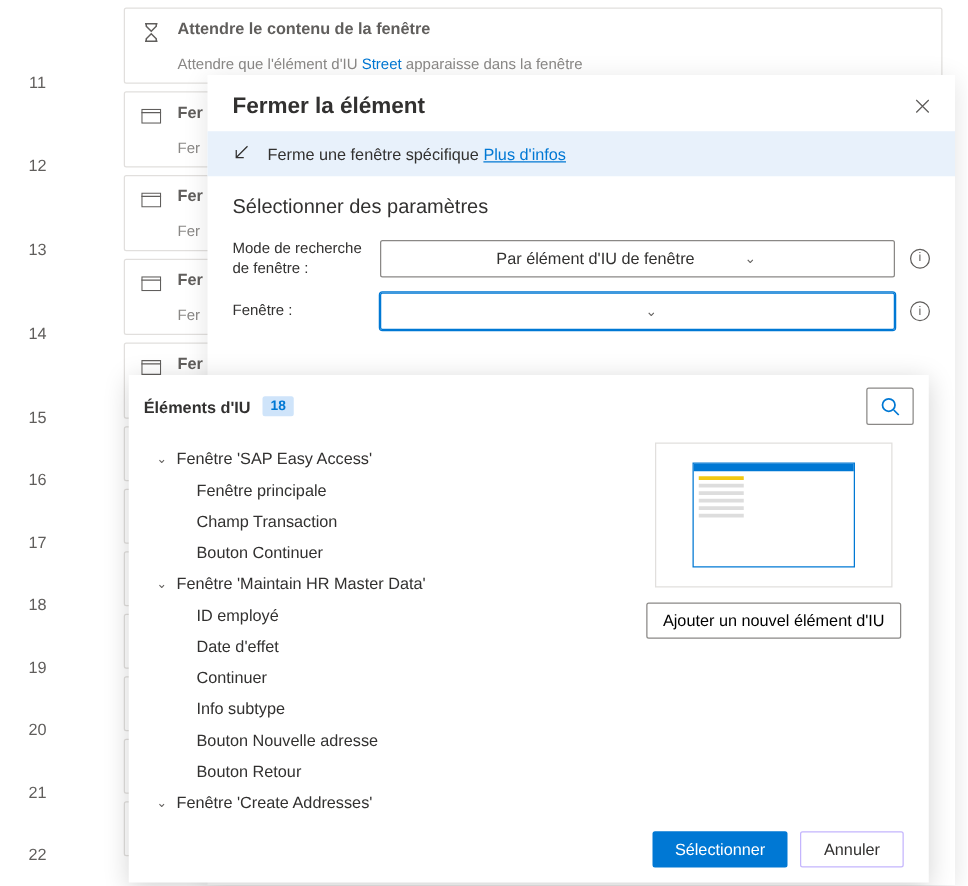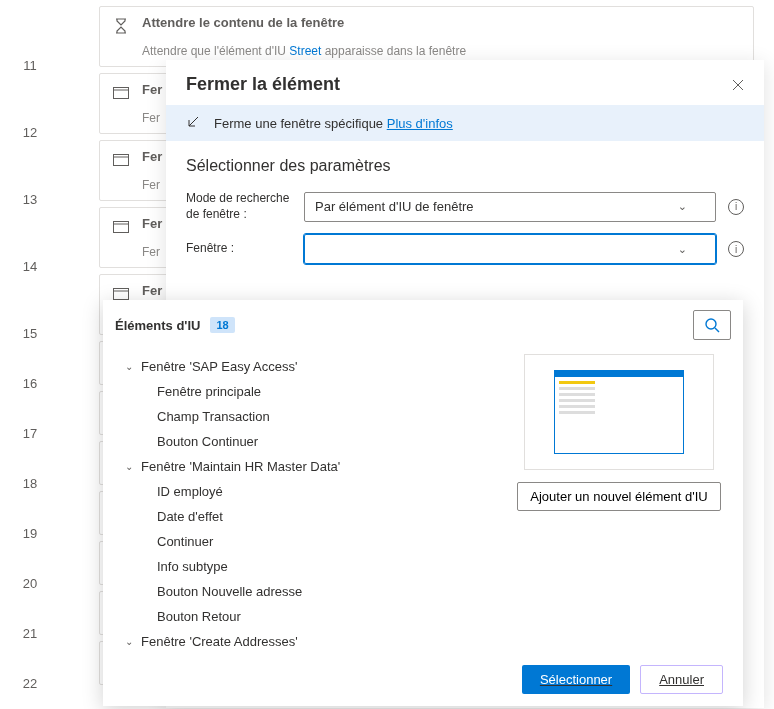--- a/index.html
+++ b/index.html
@@ -21,21 +21,21 @@
 .dialog-header { display:flex; align-items:center; justify-content:space-between; padding: 14px 20px 10px; }
 .dialog-title { font-size: 18px; font-weight: 600; }
 .close-btn { cursor:pointer; color:#605e5c; font-size:14px; }
 .info-bar { background: #e8f1fb; padding: 10px 20px; display:flex; align-items:center; gap:12px; font-size:13px; }
 .info-bar .arrow { width:16px; height:16px; }
 .info-bar a { color:#0078d4; text-decoration:underline; cursor:pointer;margin-top:25px; }
 .section-title { padding: 16px 20px 10px; font-size: 16px; }
 .param-row { display:flex; align-items:center; padding: 6px 20px; gap:12px; }
 .param-label { width: 106px; font-size: 12px; color: #323130; line-height:1.3; }
 .param-input { flex:1; position:relative; }
-.dropdown { width:100%; height:30px; border:1px solid #8a8886; border-radius:2px; background:#fff; padding: 0 28px 0 10px; font-size:13px; display:flex; align-items:center; justify-content:space-between; cursor:pointer;gap:40px; }
+.dropdown { width:100%; height:30px; border:1px solid #8a8886; border-radius:2px; background:#fff; padding: 0 28px 0 10px; font-size:13px; display:flex; align-items:center; justify-content:center; cursor:pointer;gap:40px; }
 .dropdown.focused { border:1px solid #0078d4; outline:1px solid #0078d4; }
 .chev { color:#605e5c; font-size:11px; }
 .info-icon { width:16px; height:16px; border:1px solid #605e5c; border-radius:50%; display:flex; align-items:center; justify-content:center; font-size:10px; color:#605e5c; cursor:pointer; flex-shrink:0; }
 
 
 .ui-popup { position:absolute; top:300px; left:103px; width:640px; height:406px; background:#fff; box-shadow: 0 4px 20px rgba(0,0,0,0.18); display:flex; flex-direction:column; }
 .ui-popup-header { display:flex; align-items:center; padding:10px 12px; gap:10px; }
 .ui-popup-title { font-weight:600; font-size:13px; }
 .badge { background:#cfe4fa; color:#0078d4; font-size:11px; padding:2px 6px; border-radius:2px; font-weight:600; }
 .spacer { flex:1; }
@@ -49,21 +49,21 @@
 .tree-item.child { padding-left:44px; }
 .tree-chev { width:10px; font-size:10px; color:#605e5c; transform:rotate(0); }
 .right-panel { flex:1; padding: 4px 16px 12px 8px; display:flex; flex-direction:column; align-items:center; }
 .preview-box { width:190px; height:116px; border:1px solid #e1dfdd; padding:6px; margin-bottom:12px; display:flex; align-items:center; justify-content:center; }
 .preview-inner { width:130px; height:84px; border:1px solid #0078d4; position:relative; background:#fff; }
 .preview-inner::before { content:''; position:absolute; top:0; left:0; right:0; height:6px; background:#0078d4; }
 .preview-inner .pv-side { position:absolute; top:10px; left:4px; width:36px; bottom:4px; }
 .preview-inner .pv-side div { height:3px; background:#ddd; margin-bottom:3px; }
 .preview-inner .pv-side div:first-child { background:#f2c811; }
 .add-btn { border:1px solid #8a8886; background:#fff; padding:6px 12px; font-size:13px; cursor:pointer; border-radius:2px; }
-.popup-footer { padding:12px 20px; display:flex; justify-content:flex-end; gap:10px;text-decoration:underline; }
+.popup-footer { padding:12px 20px; display:flex; justify-content:flex-end; gap:10px; }
 .btn-primary { background:#0078d4; color:#fff; border:none; padding:6px 18px; font-size:13px; cursor:pointer; border-radius:2px; }
 .btn-secondary { background:#fff; color:#323130; border:1px solid #c4b5fd; padding:6px 18px; font-size:13px; cursor:pointer; border-radius:2px; }
 
 
 .bg-save-area { position:absolute; top:296px; left:710px; width:50px; height:72px; border:1px solid #e1dfdd; background:#fafafa; }
 
 svg { display:block; }
 </style>
 </head>
 <body>

